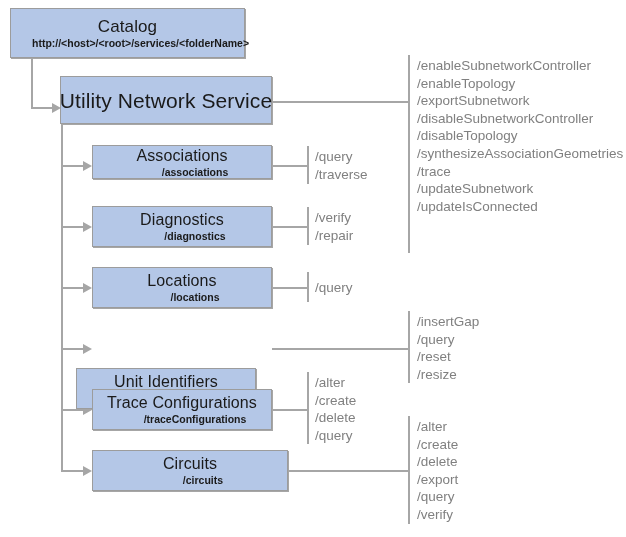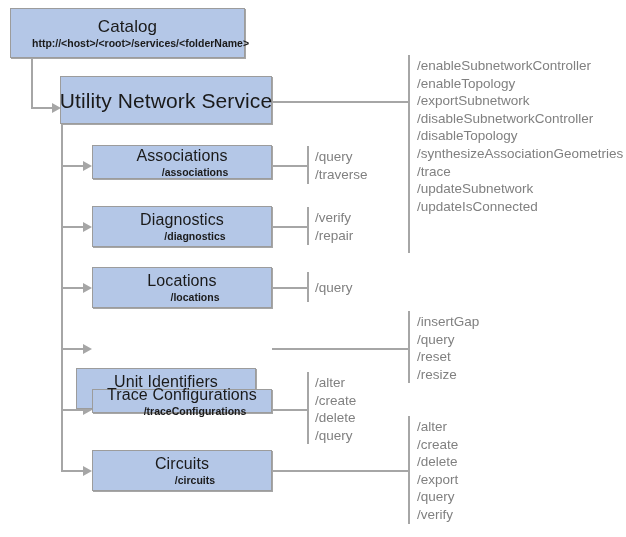--- a/index.html
+++ b/index.html
@@ -154,26 +154,26 @@
   <div class="node" id="node-locations" style="left:92px; top:267px; width:180px; height:41px;">
     <span class="title">Locations</span>
     <span class="sub">/locations</span>
   </div>
 
   <div class="node" id="node-unitidentifiers" style="left:76px; top:328px; width:180px; height:41px;margin-top:40px;">
     <span class="title">Unit Identifiers</span>
     <span class="sub">/unitIdentifiers</span>
   </div>
 
-  <div class="node" id="node-traceconfigurations" style="left:92px; top:389px; width:180px; height:24px;">
+  <div class="node" id="node-traceconfigurations" style="left:92px; top:389px; width:180px; height:41px;">
     <span class="title">Trace Configurations</span>
     <span class="sub">/traceConfigurations</span>
   </div>
 
-  <div class="node" id="node-circuits" style="left:92px; top:450px; width:180px; height:41px;">
+  <div class="node" id="node-circuits" style="left:92px; top:450px; width:196px; height:41px;">
     <span class="title">Circuits</span>
     <span class="sub">/circuits</span>
   </div>
 
   <div class="oplist" id="ops-service" style="left:417px; top:57px;">
       <span class="op">/enableSubnetworkController</span>
       <span class="op">/enableTopology</span>
       <span class="op">/exportSubnetwork</span>
       <span class="op">/disableSubnetworkController</span>
       <span class="op">/disableTopology</span>

